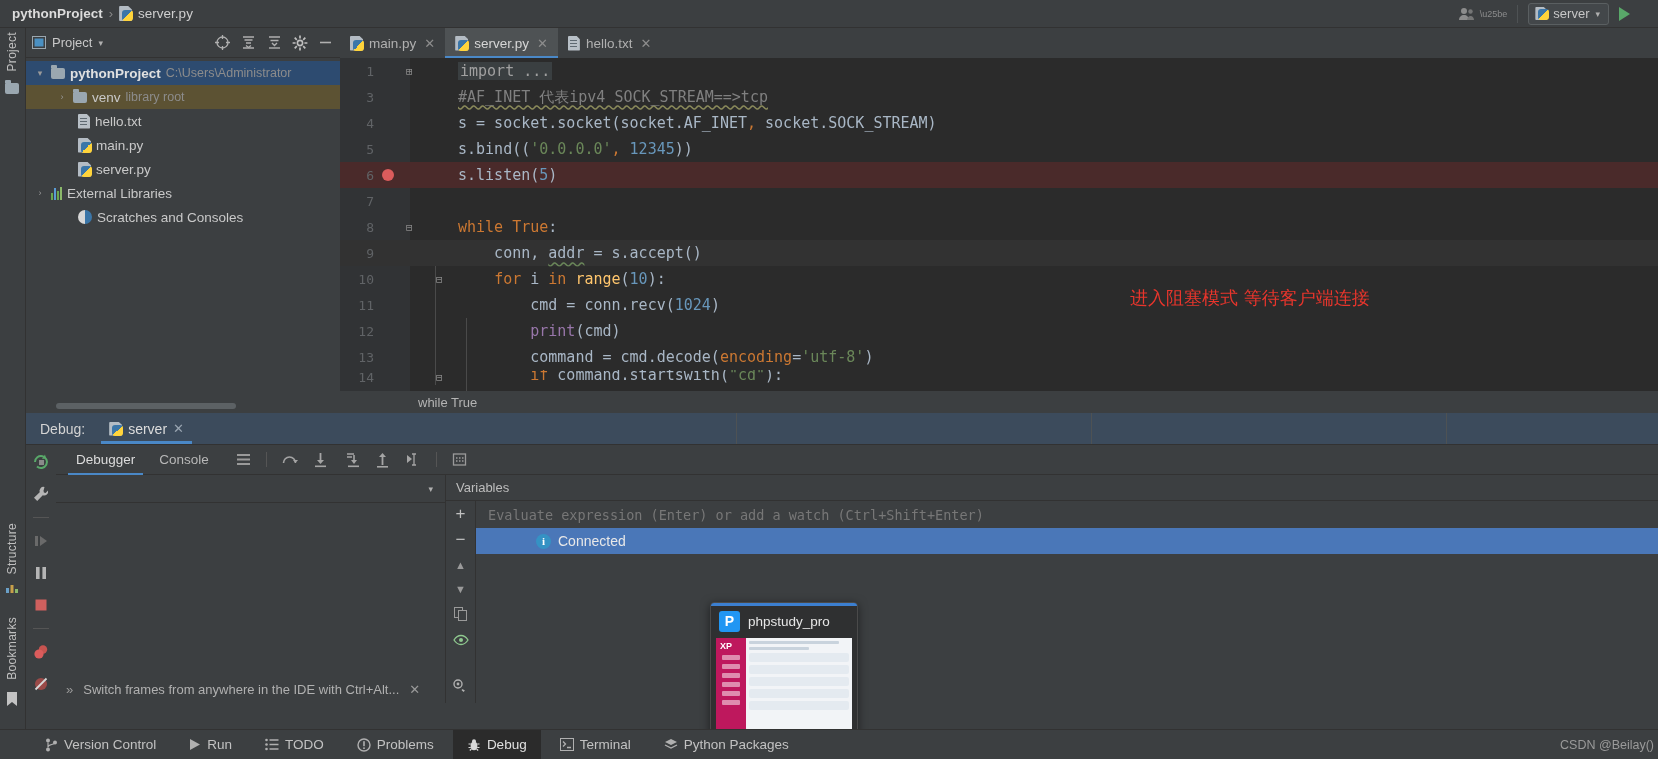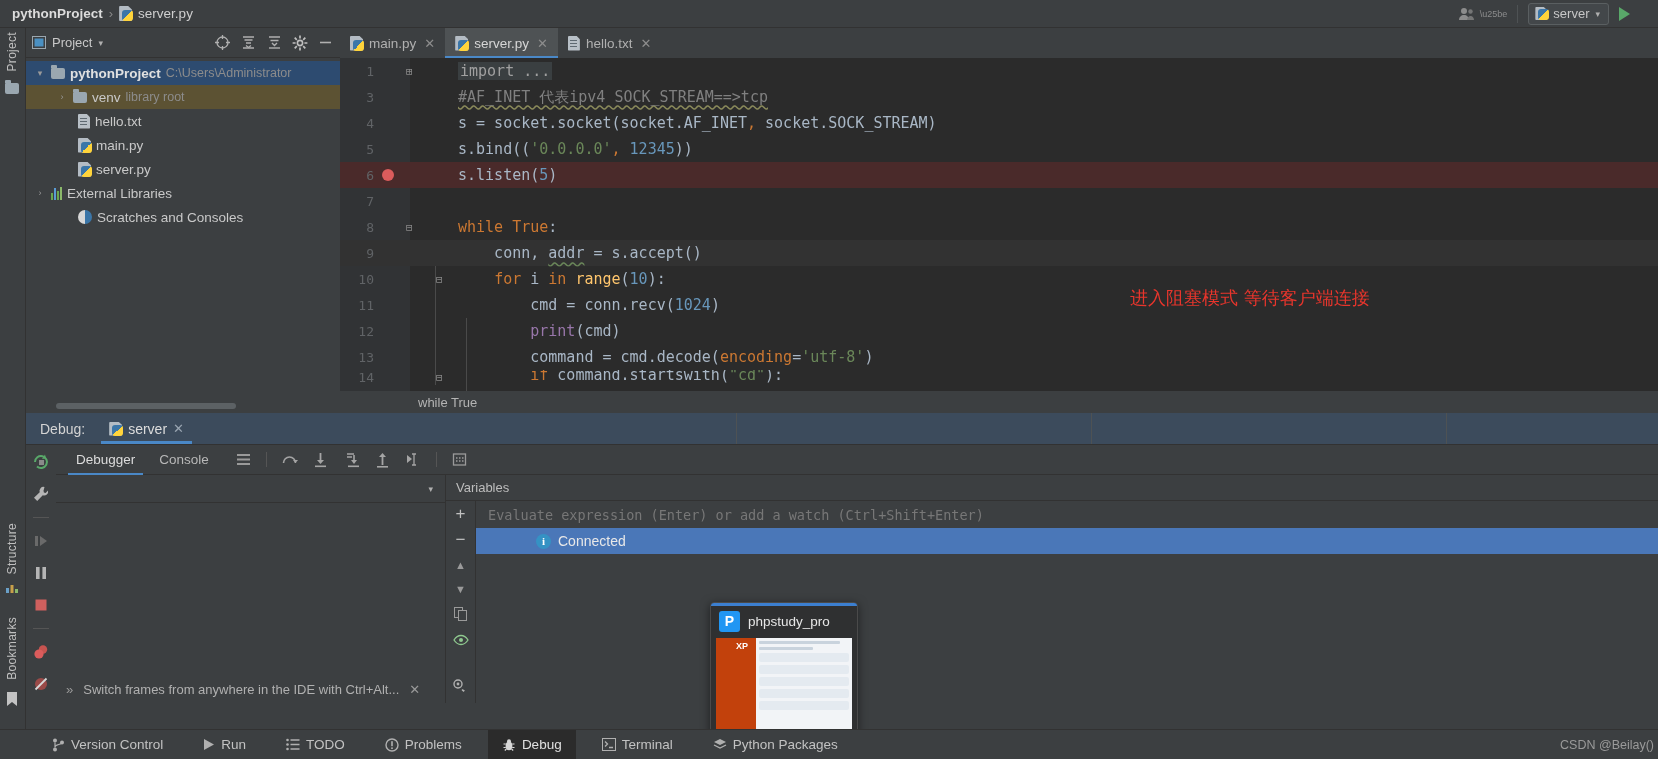--- a/index.html
+++ b/index.html
@@ -194,21 +194,21 @@
   .hint-bar {
     position: absolute; left: 30px; bottom: 0; width: 400px; height: 28px;
     display: flex; align-items: center; gap: 10px; padding-left: 10px;
     font-size: 13px; color: #b0b0b0;
   }
   .hint-bar .chev { color: #9a9a9a; font-size: 13px; }
 
   
   .statusbar {
     position: absolute; bottom: 0; left: 0; width: 1658px; height: 30px;
-    background: #3c3f41; display: flex; align-items: center; gap: 12px;
+    background: #3c3f41; display: flex; align-items: center; gap: 5px;
     border-top: 1px solid #323232;
   }
   .sb-item { display: flex; align-items: center; gap: 6px; padding: 0 14px; height: 30px;
              font-size: 13.5px; color: #c2c2c2; }
   .sb-item.active { background: #2b2b2b; color: #e0e0e0; }
   .csdn { margin-left: auto; padding-right: 4px; font-size: 12.5px; color: #9a9a9a; }
 
   
   .popup {
     position: absolute; left: 710px; top: 602px; width: 148px; height: 140px;
@@ -217,21 +217,21 @@
   }
   .popup-bar { height: 3px; background: #3c7fd0; }
   .popup-hdr { height: 30px; display: flex; align-items: center; gap: 8px; padding-left: 8px; }
   .popup-ico {
     width: 21px; height: 21px; background: #2196f3; border-radius: 3px;
     color: #fff; font-weight: bold; font-size: 14px;
     display: flex; align-items: center; justify-content: center;
   }
   .popup-title { font-size: 13.5px; color: #e6e6e6; }
   .thumb { margin: 2px 5px 0 5px; height: 100px; background: #f2f4f7; display: flex; }
-  .thumb-side { width: 30px; background: #c2410c; padding: 3px 20px; }
+  .thumb-side { width: 30px; background: #be185d; padding: 3px 4px; }
   .thumb-xp { color: #fff; font-size: 9px; font-weight: bold; }
   .thumb-li { height: 5px; background: rgba(255,255,255,.5); margin: 4px 2px; border-radius: 1px; }
   .thumb-body { flex: 1; padding: 3px; }
   .thumb-line { height: 3px; background: #c9d3dd; margin-bottom: 3px; border-radius: 1px; }
   .thumb-card { height: 9px; background: #e4eaf0; margin-bottom: 3px; border-radius: 2px; }
 
   
   .ico { display: inline-flex; align-items: center; justify-content: center; }
   .folder {
     width: 14px; height: 11px; background: #9aa7b0; border-radius: 1px 2px 2px 2px; position: relative;

